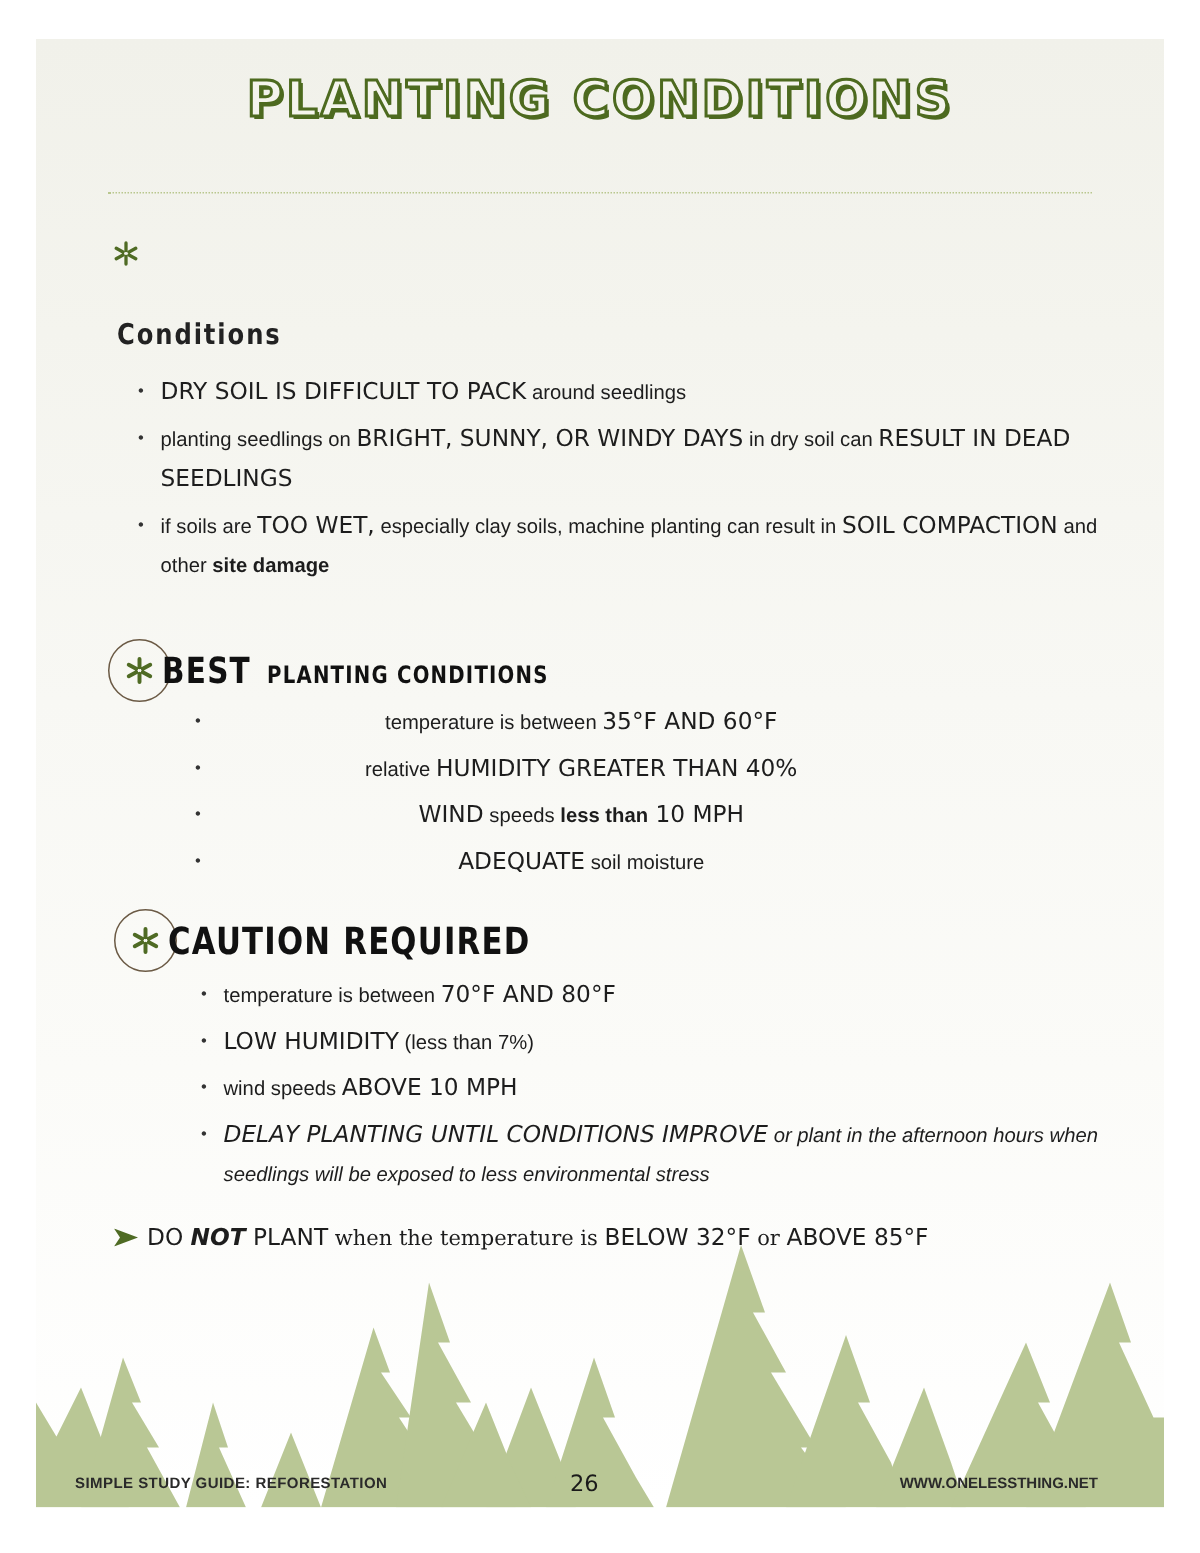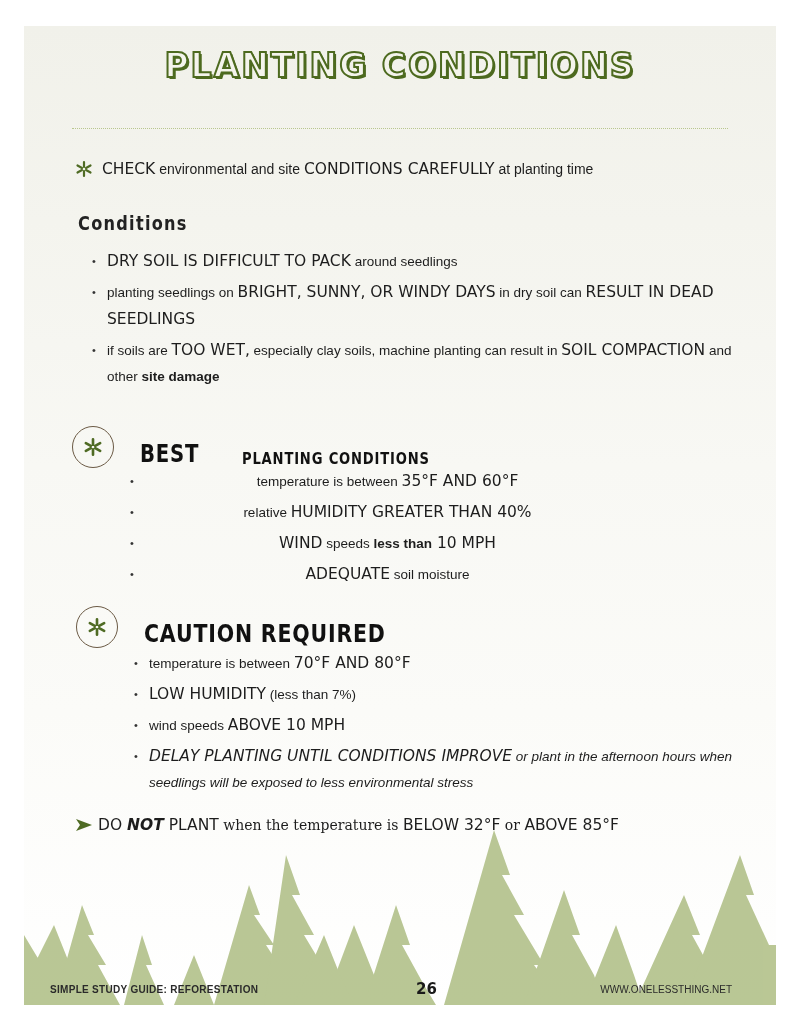--- a/index.html
+++ b/index.html
@@ -14,56 +14,55 @@
            -webkit-text-stroke:2px #4d6a1f; text-shadow:2px 2px 0 #4d6a1f; }
   .rule { position:absolute; left:48px; right:48px; top:102px; border-top:1px dotted #b9c78e; }
   .check-line { position:absolute; left:50px; top:133px; font-size:14px; display:flex; align-items:center; }
   .flower { display:inline-block; width:20px; height:20px; margin-right:8px; }
   .h-conditions { position:absolute; left:54px; top:186px; font-family:"DejaVu Sans", sans-serif; font-weight:bold;
                   font-size:19px; letter-spacing:1.5px; color:#222; transform:scaleX(0.85); transform-origin:left; }
   ul.blist { list-style:none; margin:0; padding:0; position:absolute; }
   ul.blist li { position:relative; padding-left:15px; line-height:26px; margin-bottom:4px; font-size:13.5px; }
   ul.blist li::before { content:"•"; position:absolute; left:0; top:0; font-size:11px; color:#333; }
   .list1 { left:68px; top:222px; width:640px; }
-  .sec-head { position:absolute; display:flex; align-items:flex-end;gap:32px; }
+  .sec-head { position:absolute; display:flex; align-items:center; }
   .circle { width:40px; height:40px; border-radius:50%; border:1.5px solid #6b5a45; display:flex; align-items:center;
             justify-content:center; margin-right:-6px; background:transparent; }
   .best-head { left:48px; top:400px; }
   .caution-head { left:52px; top:580px; }
   .hb { font-family:"DejaVu Sans", sans-serif; font-weight:bold; letter-spacing:1px; color:#111;
         transform:scaleX(0.82); transform-origin:left; white-space:nowrap; }
   .list2 { left:106px; top:442px; width:500px; }
   .list2 li { margin-bottom:4px !important;text-align:center; }
   .list3 { left:110px; top:624px; width:600px; }
   .donot { position:absolute; left:52px; top:790px; font-size:14px; display:flex; align-items:center; white-space:nowrap; }
   .trees { position:absolute; left:0; bottom:0; width:752px; height:190px; }
   .footer { position:absolute; left:0; bottom:0; width:752px; height:30px; }
   .f-left { position:absolute; left:26px; bottom:10px; font-size:10px; font-weight:bold; text-transform:uppercase; letter-spacing:0.3px; color:#2a2a2a; }
-  .f-center { position:absolute; left:392px; bottom:7px; font-size:15px; font-weight:bold; color:#1a1a1a; font-family:"DejaVu Sans", sans-serif; }
-  .f-right { position:absolute; right:44px; bottom:10px; font-size:10px; font-weight:normal; text-transform:uppercase; color:#2a2a2a; }
+  .f-center { position:absolute; left:356px; bottom:7px; font-size:15px; font-weight:normal; color:#1a1a1a; font-family:"DejaVu Sans", sans-serif; }
+  .f-right { position:absolute; right:44px; bottom:10px; font-size:10px; font-weight:bold; text-transform:uppercase; color:#2a2a2a; }
 </style>
 </head>
 <body>
 
 <div class="page">
 
   <div class="title">
     <div>Planting Conditions</div>
   </div>
   <div class="rule"></div>
 
   <div class="check-line">
     <span class="flower">
       <svg width="20" height="20" viewBox="0 0 20 20">
           <g fill="none" stroke="#4f6b24" stroke-width="2.2" stroke-linecap="round">
             <path d="M10 3v5M10 12v5M3.5 6.5l4.5 2.5M12 11l4.5 2.5M3.5 13.5l4.5-2.5M12 9l4.5-2.5"></path>
           </g>
         </svg>
     </span>
-    <span class="rich"><span style="font-family: &quot;DejaVu Sans&quot;, sans-serif; font-size: 15.5px;">CHECK</span><span style=""> environmental and site </span><span style="font-family: &quot;DejaVu Sans&quot;, sans-serif; font-size: 15.5px;">CONDITIONS CAREFULLY</span><span style=""> at planting time</span></span>
   </div>
 
   <div class="h-conditions">Conditions</div>
   <ul class="blist list1">
     <li><span class="rich"><span style="font-family: &quot;DejaVu Sans&quot;, sans-serif; font-size: 15.5px;">DRY SOIL IS DIFFICULT TO PACK</span><span style=""> around seedlings</span></span></li>
     <li><span class="rich"><span style="">planting seedlings on </span><span style="font-family: &quot;DejaVu Sans&quot;, sans-serif; font-size: 15.5px;">BRIGHT, SUNNY, OR WINDY DAYS</span><span style=""> in dry soil can </span><span style="font-family: &quot;DejaVu Sans&quot;, sans-serif; font-size: 15.5px;">RESULT IN DEAD SEEDLINGS</span></span></li>
     <li><span class="rich"><span style="">if soils are </span><span style="font-family: &quot;DejaVu Sans&quot;, sans-serif; font-size: 15.5px;">TOO WET,</span><span style=""> especially clay soils, machine planting can result in </span><span style="font-family: &quot;DejaVu Sans&quot;, sans-serif; font-size: 15.5px;">SOIL COMPACTION</span><span style=""> and other </span><span style="font-weight: bold;">site damage</span></span></li>
   </ul>
 
   <div class="sec-head best-head">

